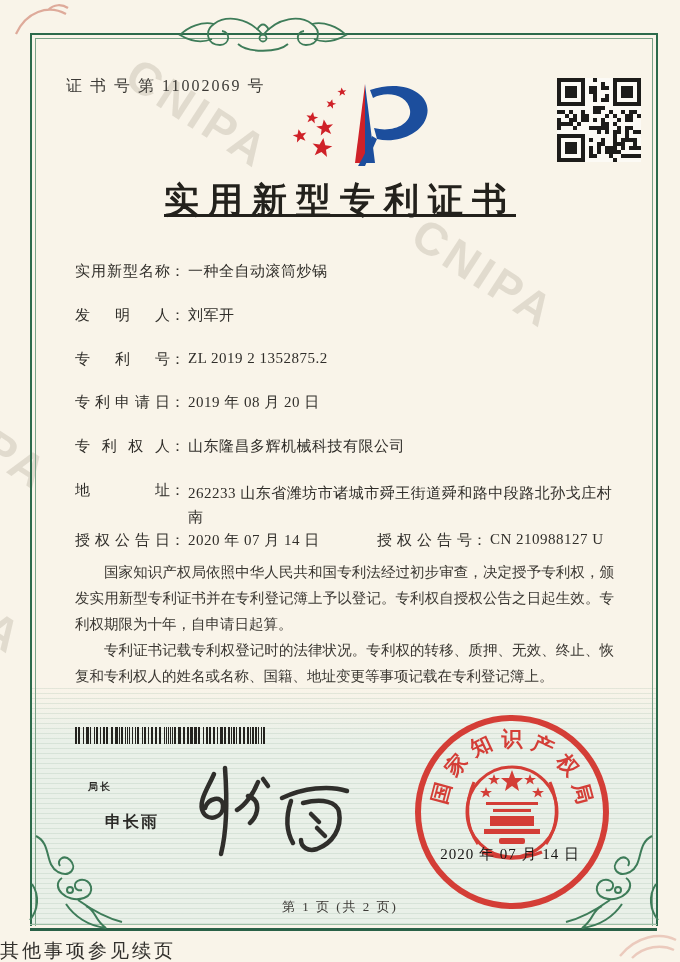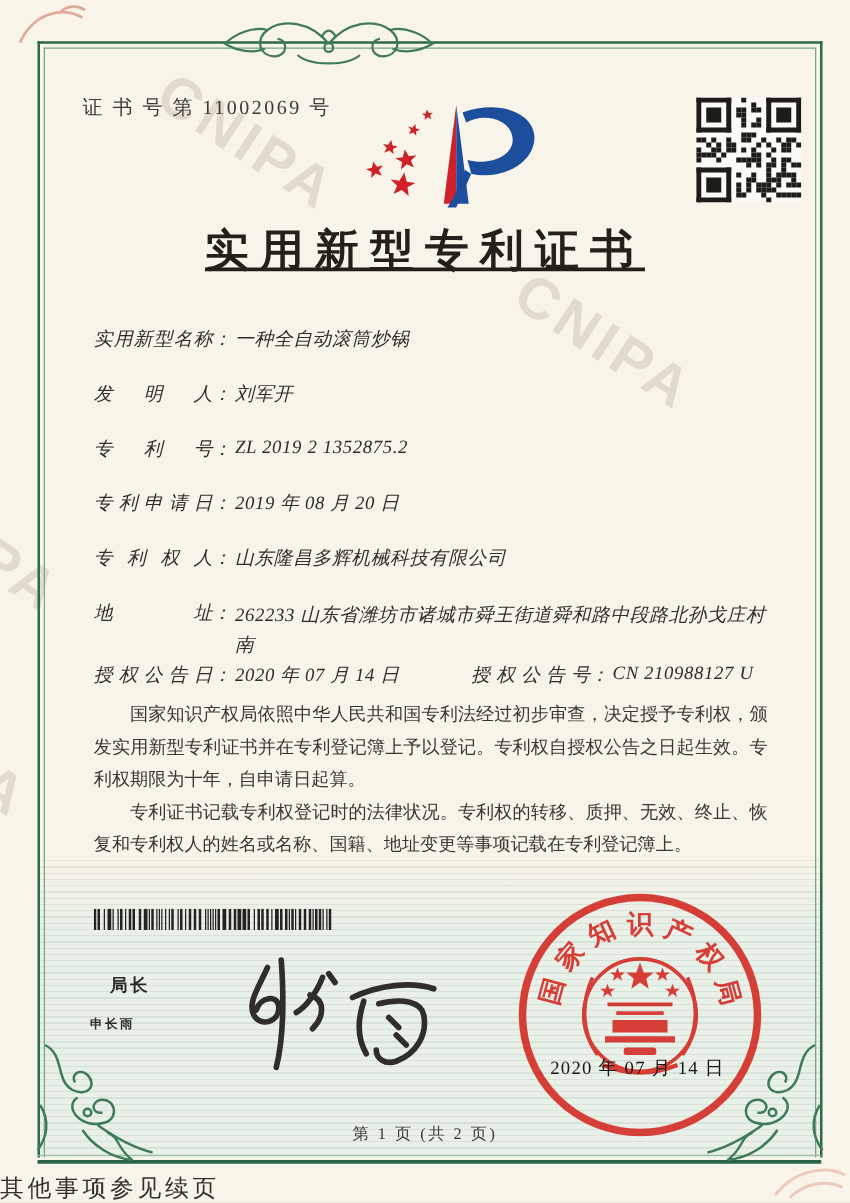--- a/index.html
+++ b/index.html
@@ -22,38 +22,38 @@
   .wm{position:absolute;font-family:"Liberation Sans","DejaVu Sans",sans-serif;
       font-weight:bold;font-size:46px;letter-spacing:4px;color:rgba(186,178,163,.38);
       transform:rotate(33deg);white-space:nowrap;pointer-events:none;}
   
   .cert-no{position:absolute;left:66px;top:76px;font-size:16px;letter-spacing:2px;color:#3c3a36;}
   .qr{position:absolute;left:557px;top:78px;width:84px;height:84px;background:#fcfaf5;}
   .title{position:absolute;left:0;right:0;top:177px;text-align:center;
          font-size:35px;font-weight:bold;letter-spacing:9px;color:#23211c;text-decoration:underline;}
   
   .fields{position:absolute;left:75px;top:262px;right:56px;font-size:15px;color:#302e2a;}
-  .frow{position:absolute;left:0;right:0;white-space:nowrap;font-style:italic;}
+  .frow{position:absolute;left:0;right:0;white-space:nowrap;}
   .flabel{display:inline-block;width:95px;text-align:justify;text-align-last:justify;
           -moz-text-align-last:justify;vertical-align:top;}
   .fcolon{display:inline-block;width:14px;vertical-align:top;}
   .fval{display:inline-block;margin-left:4px;letter-spacing:.5px;vertical-align:top;}
   .fval-wrap{white-space:normal;width:438px;line-height:24px;}
   .grant2{position:absolute;left:302px;top:0;}
   
   .paras{position:absolute;left:75px;right:66px;top:559px;font-size:14.5px;line-height:26px;
          color:#3a3732;text-align:justify;}
   .paras p{margin:0;text-indent:2em;}
   
   .barcode{position:absolute;left:75px;top:727px;width:192px;height:17px;}
   
   .sign-title{position:absolute;left:88px;top:780px;font-family:"Liberation Sans","DejaVu Sans",sans-serif;
-              font-weight:bold;font-size:14px;color:#2b2a27;letter-spacing:2px;}
-  .sign-name{position:absolute;left:72px;top:812px;font-family:"Liberation Sans","DejaVu Sans",sans-serif;
-             font-weight:bold;font-size:10px;color:#2b2a27;letter-spacing:2px;}
+              font-weight:bold;font-size:10px;color:#2b2a27;letter-spacing:2px;}
+  .sign-name{position:absolute;left:105px;top:812px;font-family:"Liberation Sans","DejaVu Sans",sans-serif;
+             font-weight:bold;font-size:16px;color:#2b2a27;letter-spacing:2px;}
   .autograph{position:absolute;left:170px;top:752px;}
   
   .seal{position:absolute;left:402px;top:714px;}
   .seal text{font-family:"Liberation Serif","DejaVu Serif",serif;font-weight:bold;}
   .seal-date{position:absolute;left:424px;top:845px;width:172px;text-align:center;
              font-size:15px;letter-spacing:1px;color:#181715;}
   
   .page-info{position:absolute;left:0;right:0;top:898px;text-align:center;
              font-size:13px;letter-spacing:2px;color:#3c3a36;}
   .footer-note{position:absolute;left:0;right:0;top:938px;text-align:left;

